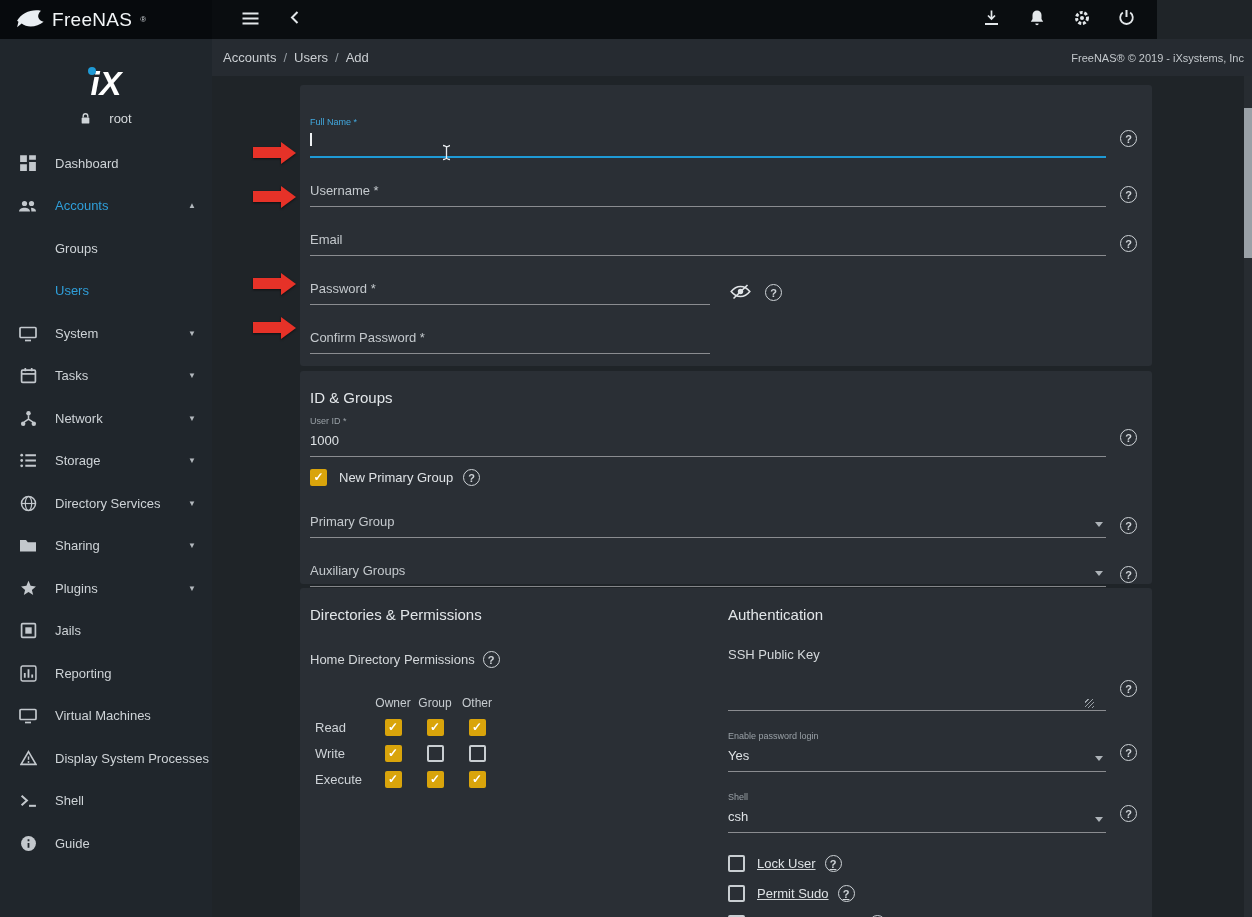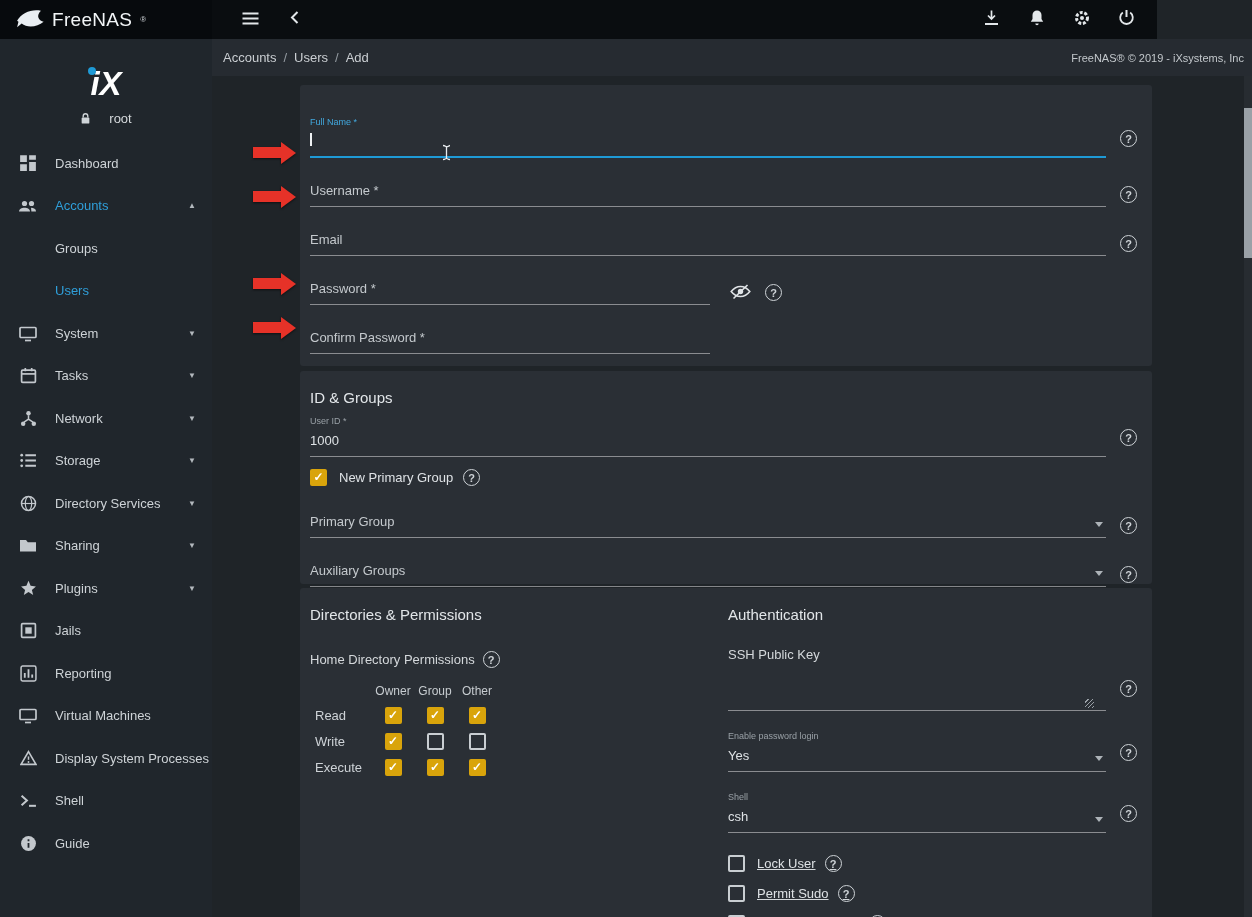--- a/index.html
+++ b/index.html
@@ -92,21 +92,21 @@
   .hd-box{margin-top:14px;background:#22262b;border-radius:2px;padding:8px 12px 14px 12px;}
   .hd-mini{margin-left:38px;margin-bottom:2px;}
   .hd-row{display:flex;align-items:flex-end;}
   .folder-wrap{margin-right:12px;flex:none;display:flex;cursor:pointer;}
   .hd-field{padding-bottom:5px;}
   .hd-field .val{font-size:12px;}
   .hd-row .help{margin-left:12px;}
   .permtitle{display:flex;align-items:center;margin-top:28px;}
   .permtitle .help{margin:0 0 0 8px;}
   #perm-grid{display:grid;grid-template-columns:62px 42px 42px 42px;row-gap:9px;
-             margin-top:16px;align-items:center;justify-items:center;}
+             margin-top:28px;align-items:center;justify-items:center;}
   .pg-head{font-size:12px;color:#c7ccd0;}
   .pg-rowlbl{justify-self:start;font-size:13px;color:#ced3d7;padding-left:5px;}
   .pg-cell{width:17px;height:17px;}
 
   .ssh-lbl{margin-top:24px;}
   .ssh-area{margin-top:2px;}
   .field.tall{height:46px;padding-bottom:0;}
   .grip{position:absolute;right:12px;bottom:2px;width:9px;height:9px;
         background:repeating-linear-gradient(135deg,transparent 0 2px,#9aa1a7 2px 3px);}
   #auth-checks{margin-top:22px;}

